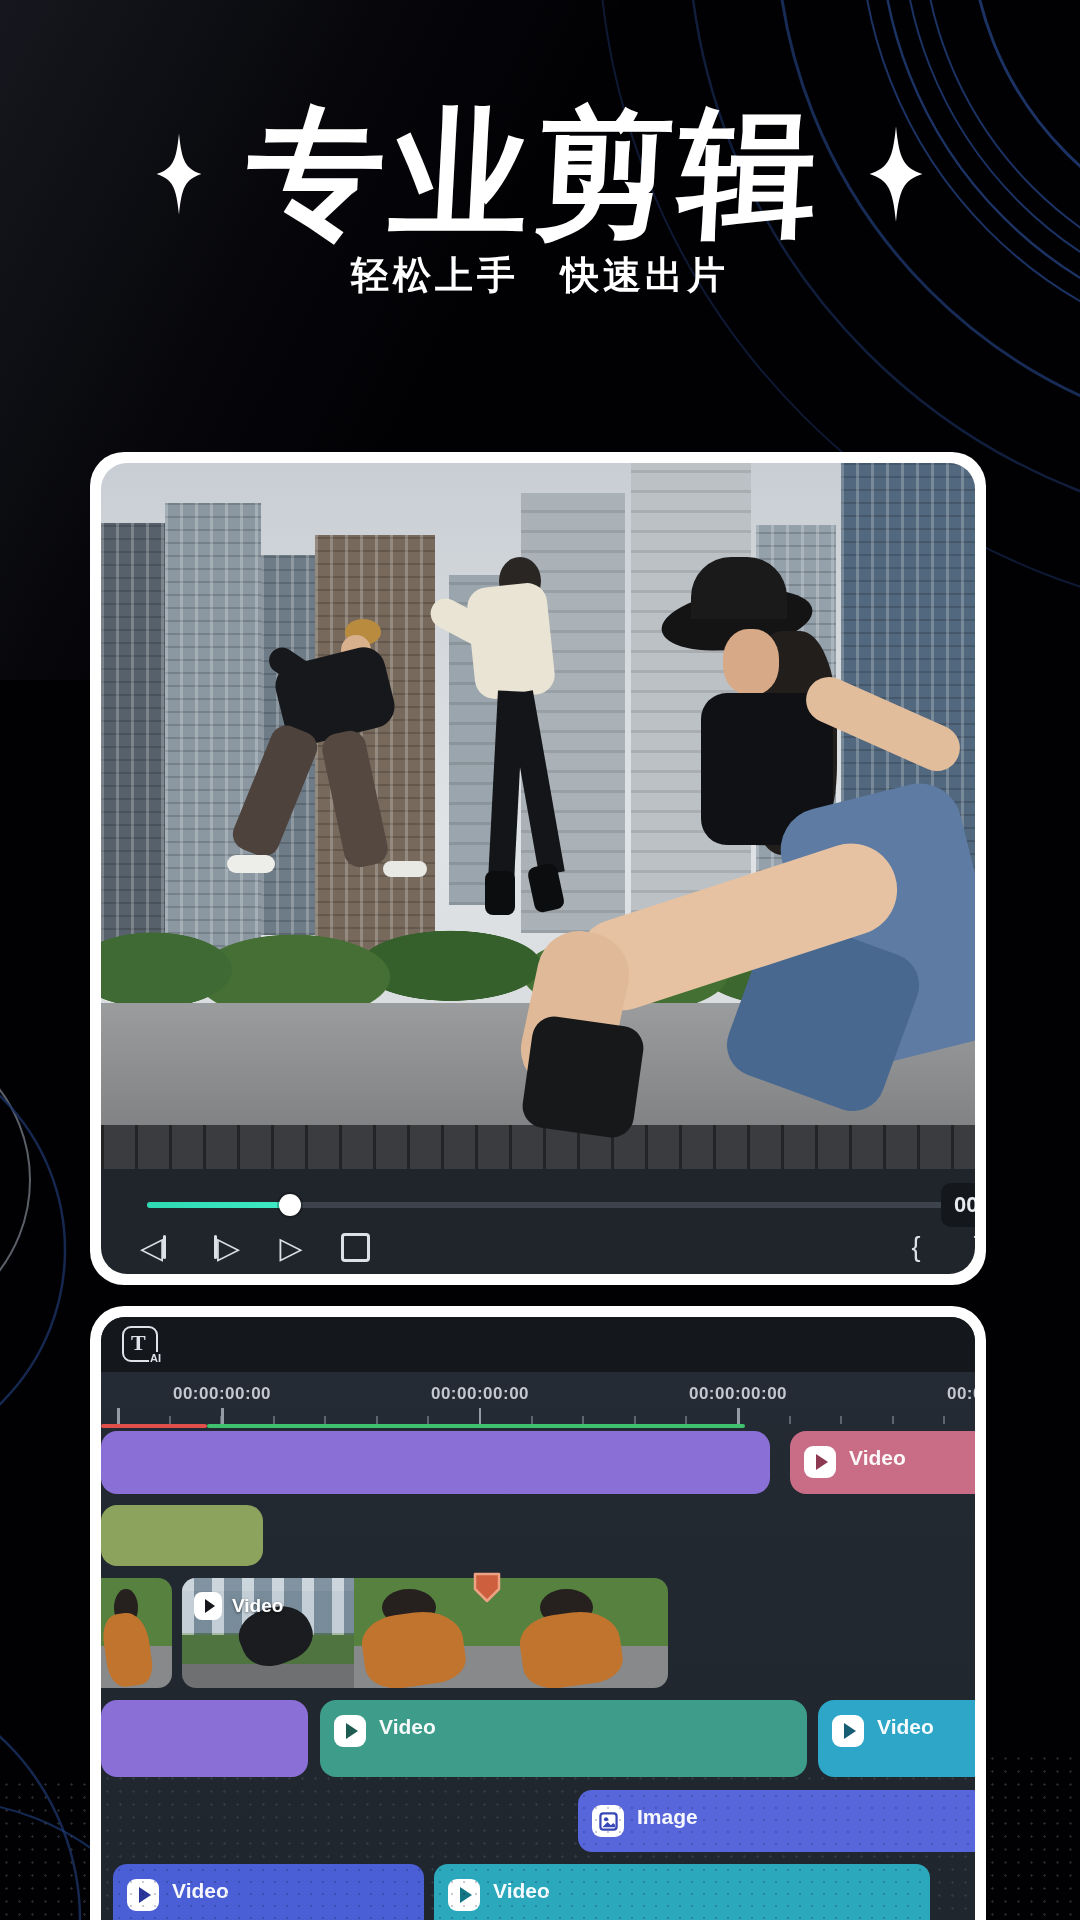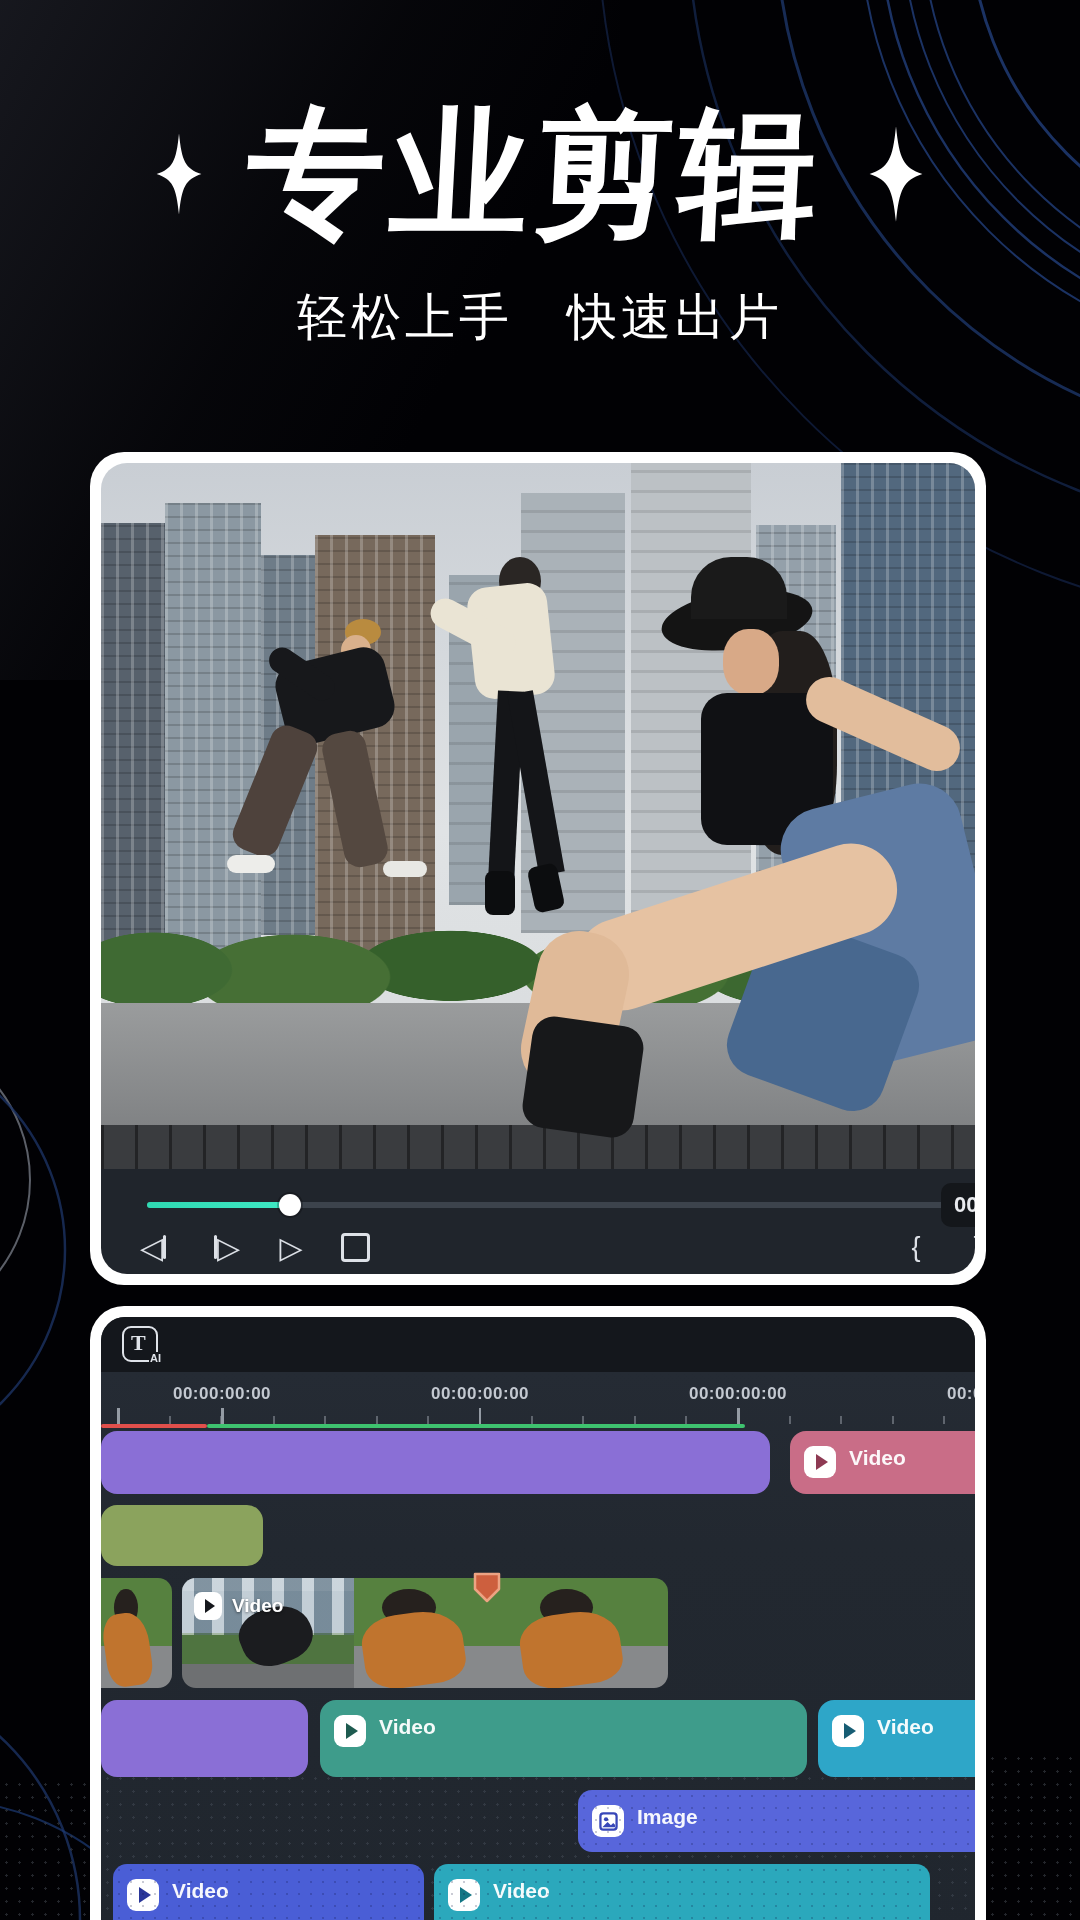--- a/index.html
+++ b/index.html
@@ -14,21 +14,21 @@
      background-image:radial-gradient(#3a3f47 1.2px,transparent 1.4px);background-size:13px 13px;}
   .dots-left{left:0;top:1778px;width:90px;height:142px;}
   .dots-right{left:986px;top:1752px;width:94px;height:168px;}
 
   
   .hero{position:absolute;left:0;top:98px;width:100%;text-align:center;color:#fff;}
   .title-row{display:flex;align-items:center;justify-content:center;gap:40px;}
   .page-title{font-size:138px;line-height:1.1;font-weight:900;letter-spacing:6px;
               transform:skewX(-3deg);margin:0;}
   .sparkle{flex:none;}
-  .subtitle{margin-top:34px;font-size:50px;font-weight:400;letter-spacing:4px;}
+  .subtitle{font-size:38px;font-weight:700;letter-spacing:4px;}
 
   
   .card{position:absolute;background:#fff;box-sizing:border-box;}
   .card-preview{left:90px;top:452px;width:896px;height:833px;border-radius:34px;padding:11px;}
   .preview-inner{position:relative;width:874px;height:811px;border-radius:26px;overflow:hidden;}
   .photo{position:relative;width:874px;height:706px;overflow:hidden;
          background:linear-gradient(180deg,#C9CED4 0%,#E0E3E5 52%,#D6D9DB 100%);}
   .bld{position:absolute;}
   .glass{background-image:repeating-linear-gradient(90deg,rgba(255,255,255,.22) 0 3px,rgba(0,0,0,0) 3px 15px),
          repeating-linear-gradient(0deg,rgba(0,0,0,.16) 0 2px,rgba(0,0,0,0) 2px 13px);}

